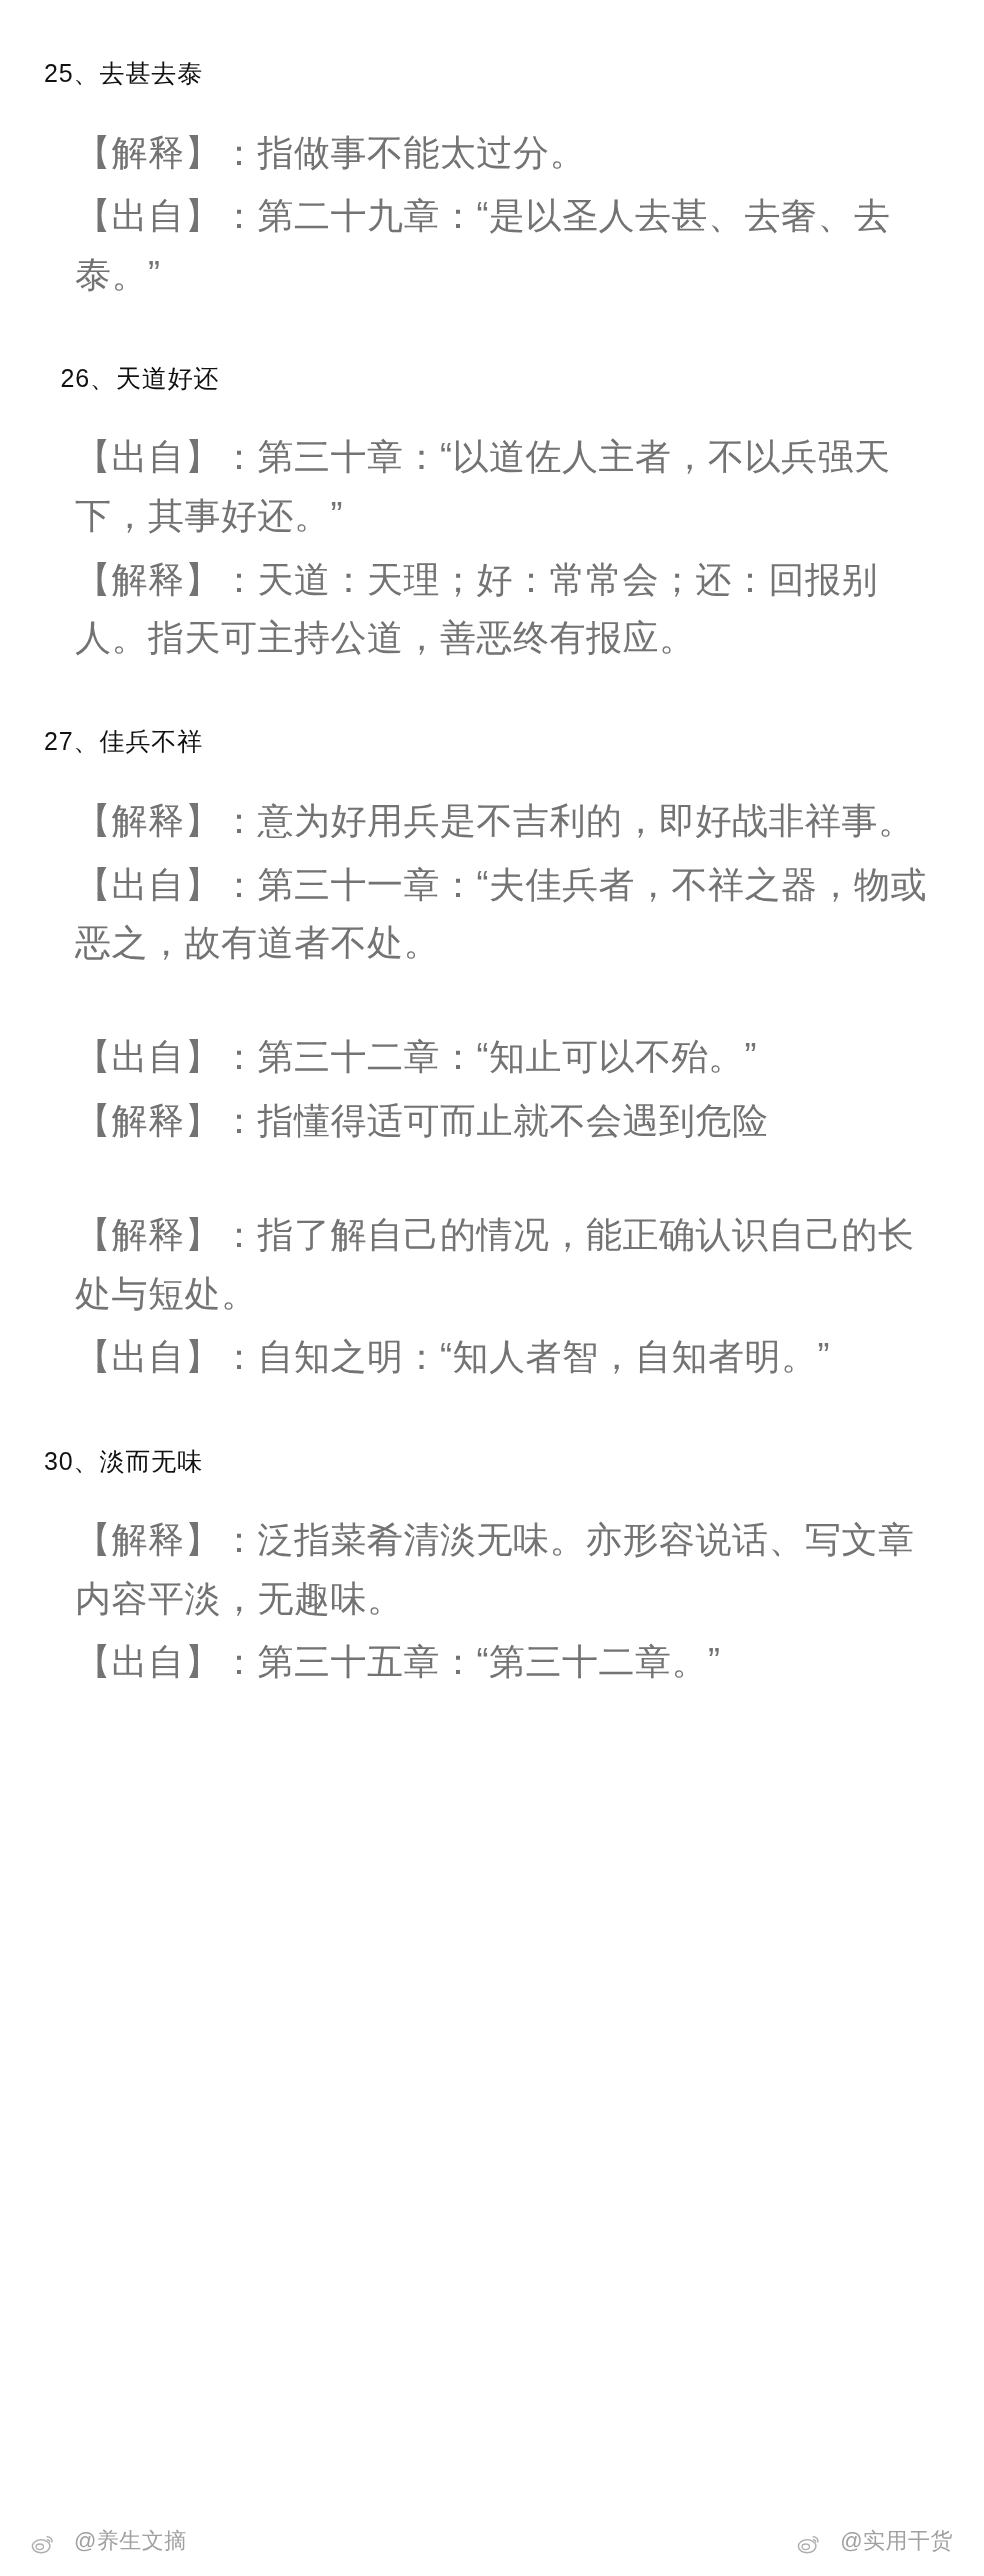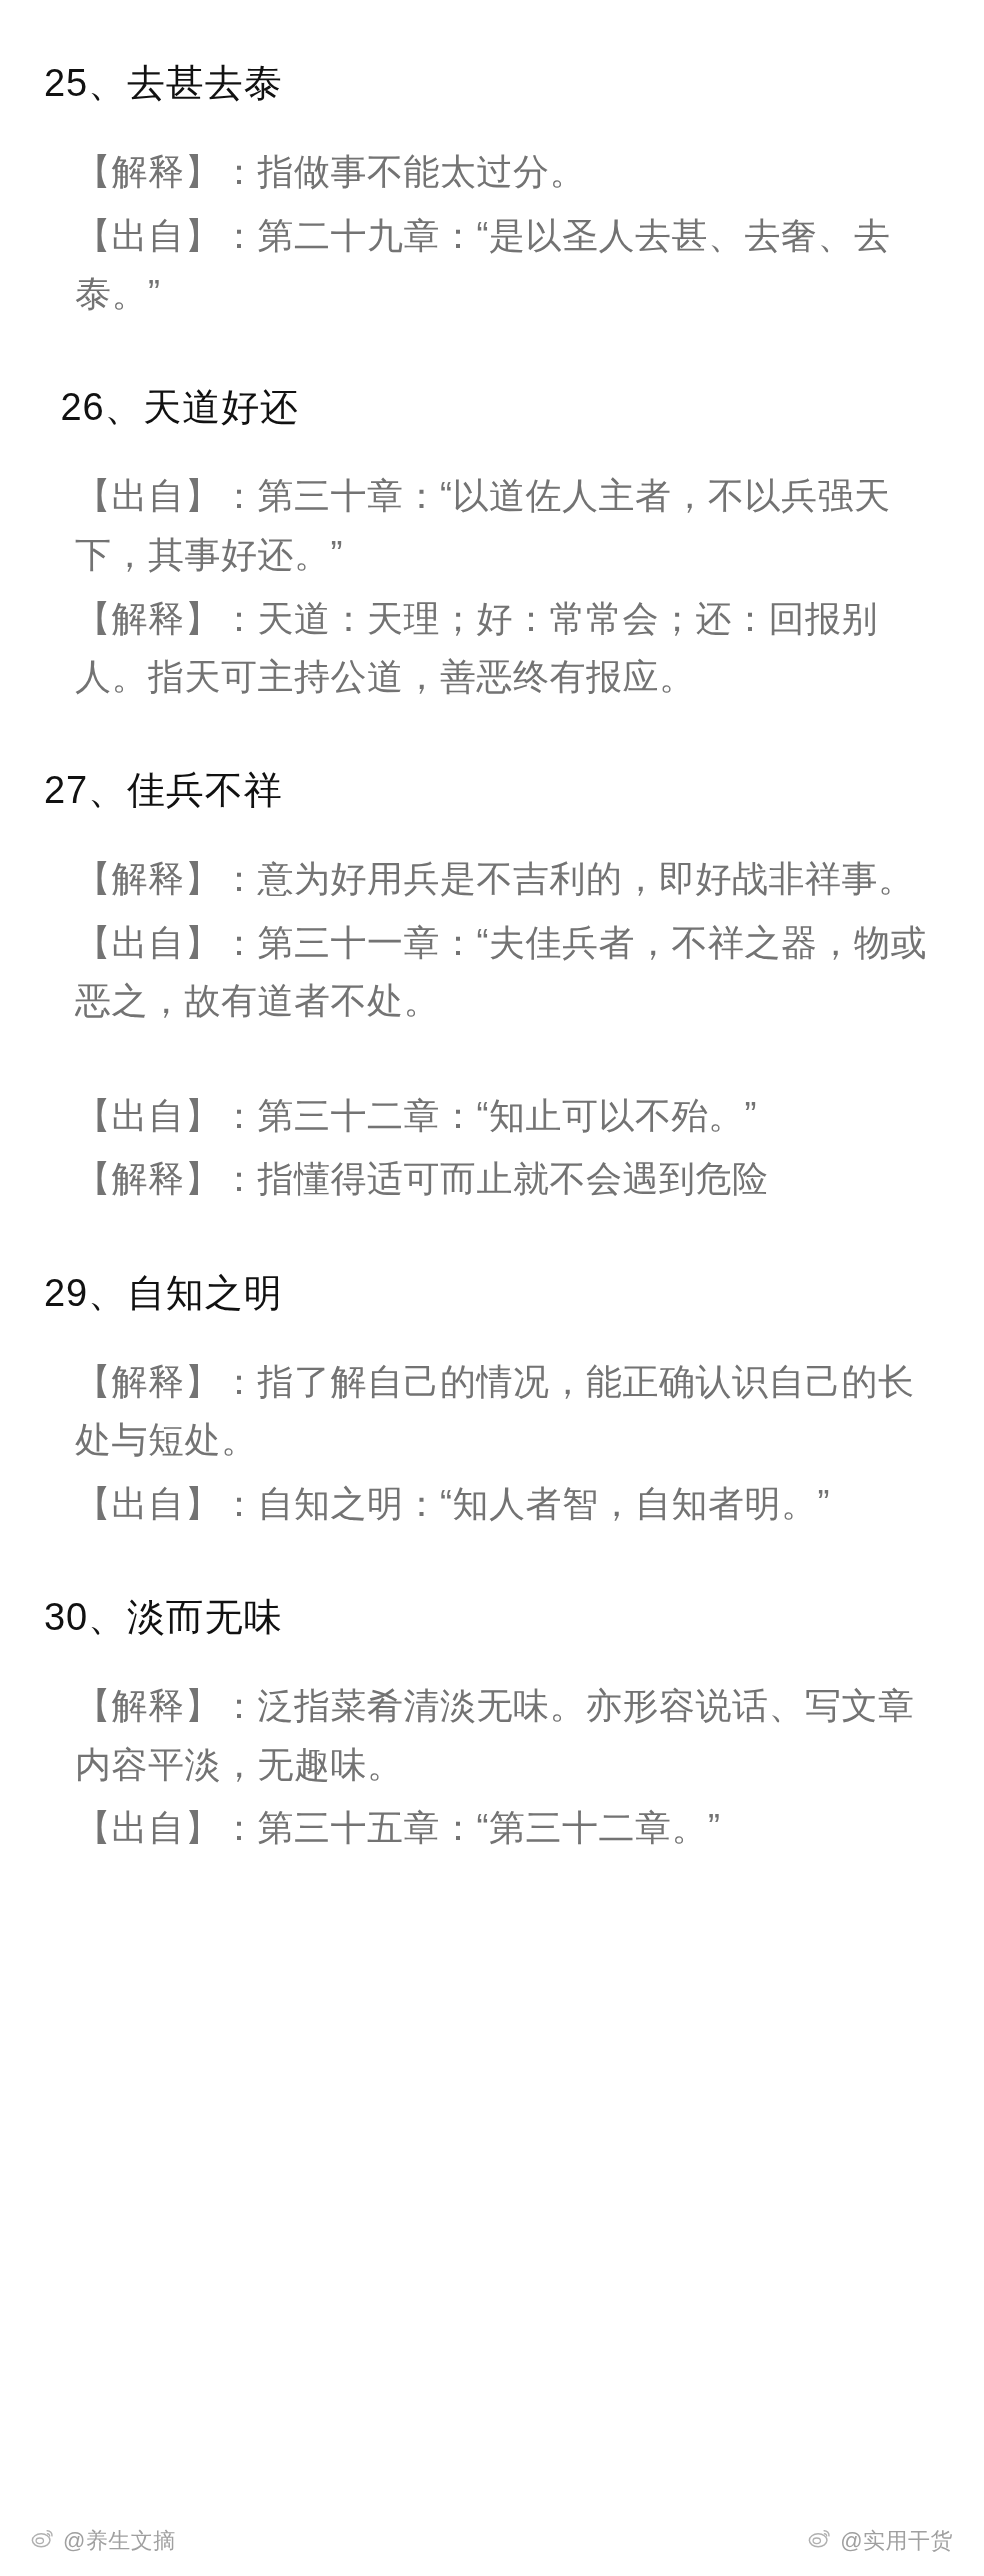--- a/index.html
+++ b/index.html
@@ -17,21 +17,21 @@
   }
   .page {
     padding: 55px 44px 36px 44px;
     box-sizing: border-box;
     width: 984px;
   }
   .entry {
     margin-bottom: 36px;
   }
   .entry-title {
-    font-size: 38px;
+    font-size: 25px;
     line-height: 1.5;
     font-weight: 400;
     color: #111111;
     margin: 0 0 31px 0;
     letter-spacing: 0.9px;
   }
   .entry-title.indented {
     padding-left: 16.4px;
   }
   .para {
@@ -60,22 +60,22 @@
     display: flex;
     align-items: center;
     justify-content: space-between;
     padding: 0 31px 12.8px 31px;
     box-sizing: border-box;
     font-size: 22px;
     color: #9b9b9b;
   }
   .credit {
     display: flex;
-    align-items: flex-start;
-    gap: 8px;
+    align-items: flex-end;
+    gap: 19px;
   }
   .weibo-icon {
     display: inline-block;
     width: 24px;
     height: 24px;
     position: relative;
   }
   .weibo-icon svg { display: block; }
   .credit-text {
     font-size: 22px;
@@ -129,21 +129,20 @@
       <span class="lead">【出自】：</span><span>第三十二章：“知止可以不殆。”</span>
     </p>
     <p class="para para-indent">
       <span class="lead">【解释】：</span><span>指懂得适可而止就不会遇到危险</span>
     </p>
   </section>
 
   <div class="spacer-md"></div>
 
   <section class="entry">
-    <h2 class="entry-title">29、自知之明</h2>
     <p class="para para-indent">
       <span class="lead">【解释】：</span><span>指了解自己的情况，能正确认识自己的长处与短处。</span>
     </p>
     <p class="para para-indent">
       <span class="lead">【出自】：</span><span>自知之明：“知人者智，自知者明。”</span>
     </p>
   </section>
 
   <div class="spacer-md"></div>
 

